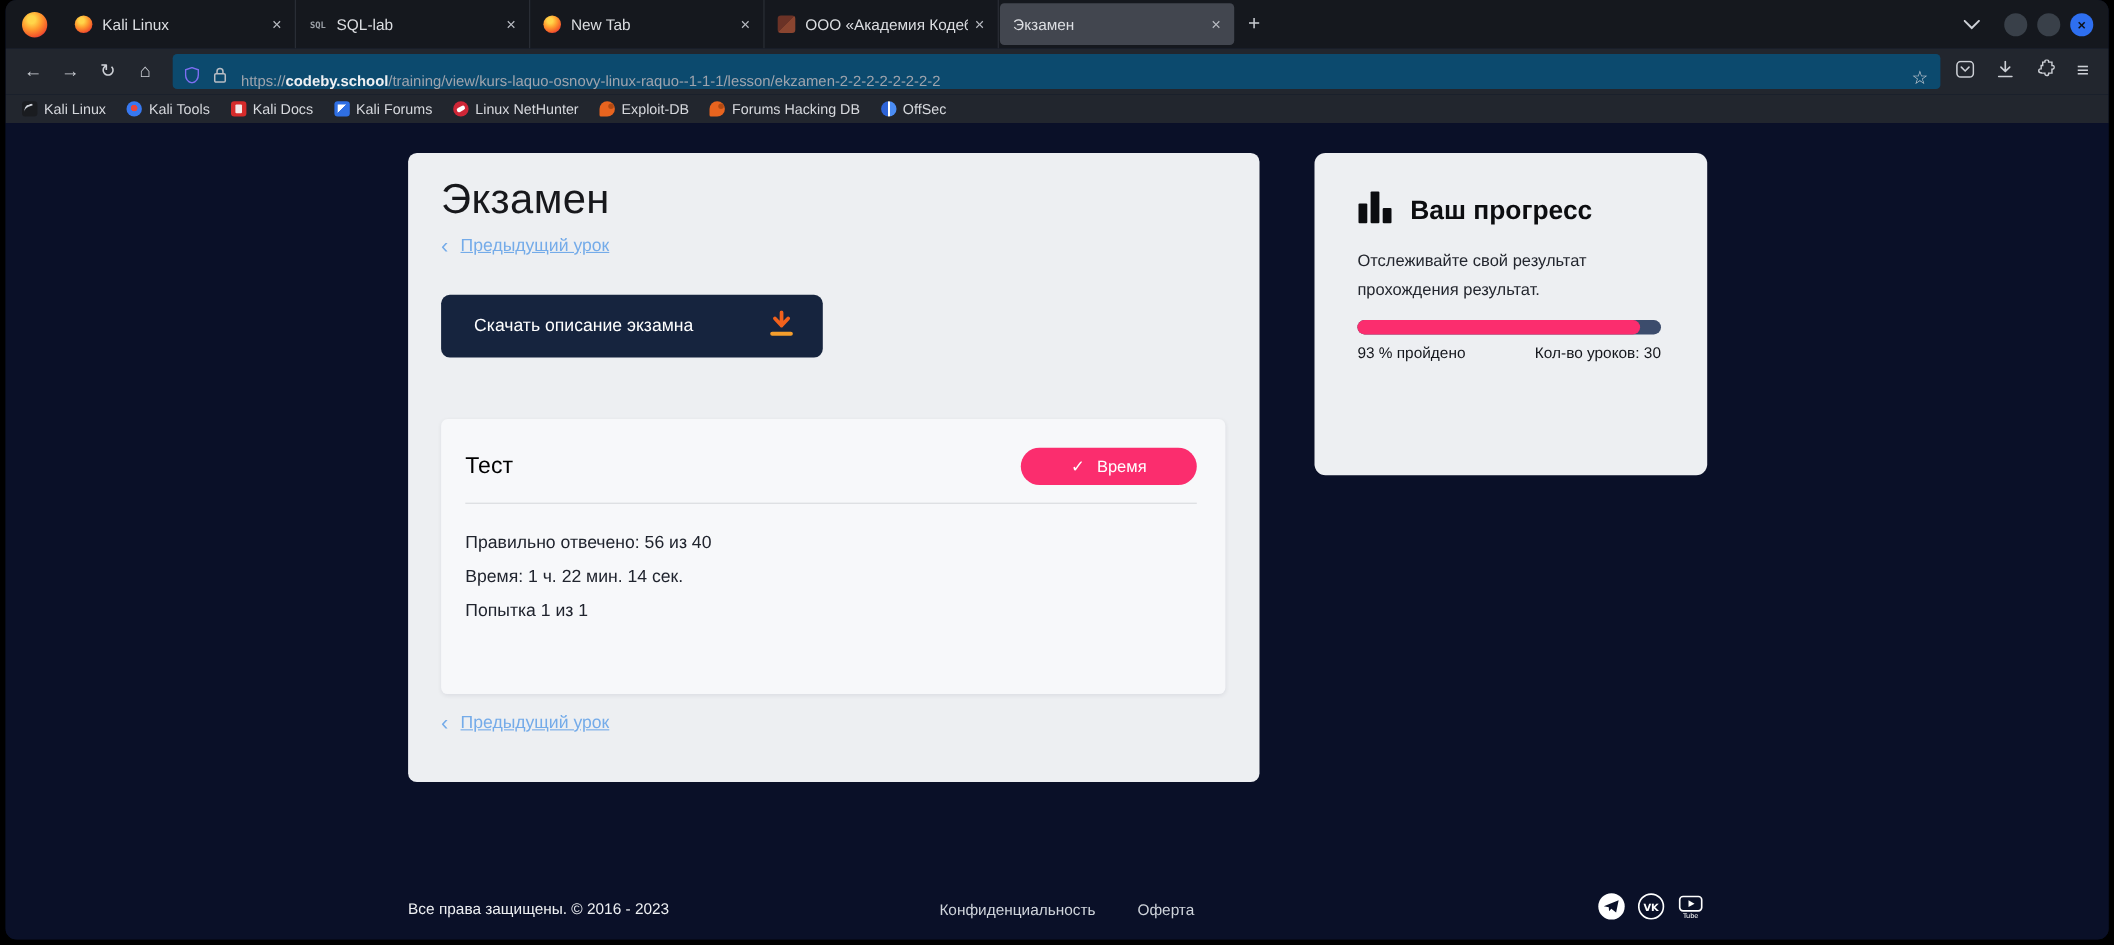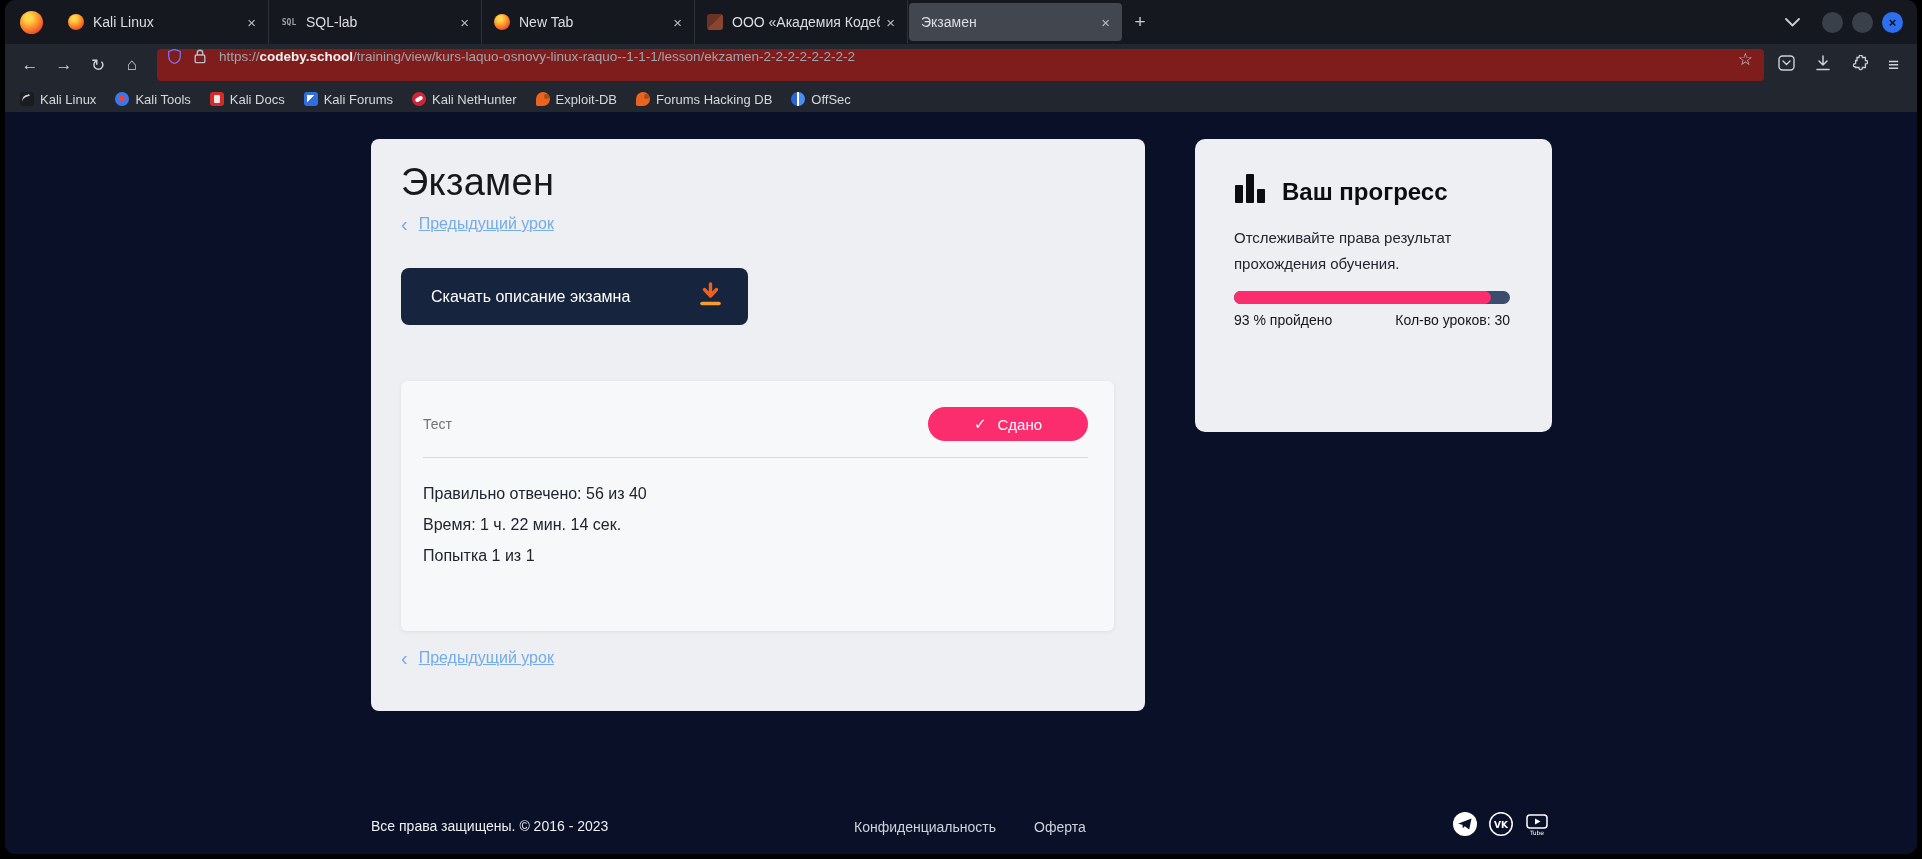--- a/index.html
+++ b/index.html
@@ -20,21 +20,21 @@
   .newtab-btn{width:34px;text-align:center;color:#c6c9cf;font-size:19px;}
   .tabbar-right{margin-left:auto;display:flex;align-items:center;padding-right:14px;gap:22px;}
   .alltabs{display:flex;align-items:center;}
   .winctl{display:flex;gap:9px;align-items:center;}
   .winbtn{width:21px;height:21px;border-radius:50%;background:#394049;}
   .winbtn.close{background:#2e6ff0;color:#0d1117;display:flex;align-items:center;justify-content:center;font-size:13px;font-weight:bold;}
 
   
   .navbar{height:42px;background:#22262e;display:flex;align-items:center;padding:0 8px;flex:0 0 auto;}
   .nav-icon{width:34px;height:32px;display:flex;align-items:center;justify-content:center;color:#cdd0d6;font-size:17px;border-radius:4px;flex:0 0 auto;}
-  .urlbar{flex:1;height:32px;background:#7f1d1d;border-radius:4px;display:flex;align-items:flex-start;padding:0 11px;margin:0 8px;gap:13px;min-width:0;}
+  .urlbar{flex:1;height:32px;background:#0c4a6e;border-radius:4px;display:flex;align-items:flex-end;padding:0 11px;margin:0 8px;gap:13px;min-width:0;}
   .url-text{font-size:13.5px;color:#9fa4ad;white-space:nowrap;overflow:hidden;flex:1;min-width:0;}
   .url-host{color:#eef0f3;font-weight:bold;}
   .star-btn{color:#cfd2d8;font-size:17px;flex:0 0 auto;}
   .nav-right{display:flex;align-items:center;gap:20px;padding:0 10px 0 6px;}
   .menu-glyph{color:#cdd0d6;font-size:19px;}
 
   
   .bookmarks{height:26px;background:#22262e;display:flex;align-items:center;gap:19px;padding:0 15px;font-size:13px;color:#d6d8dd;flex:0 0 auto;}
   .bm{display:flex;align-items:center;gap:6px;}
   .bm-icon{width:14px;height:14px;border-radius:3px;flex:0 0 auto;position:relative;}
@@ -57,21 +57,21 @@
   .main-card{left:366px;top:27px;width:774px;height:572px;}
   .page-title{position:absolute;left:30px;top:22px;font-size:38px;font-weight:500;color:#17181c;letter-spacing:.3px;}
   .prev-link{position:absolute;left:30px;display:flex;align-items:center;gap:11px;font-size:16px;color:#74abe9;}
   .prev-top{top:75px;}
   .prev-bottom{top:509px;}
   .prev-link .chev{font-size:20px;line-height:1;}
   .prev-link a{color:#74abe9;text-decoration:underline;cursor:pointer;text-align:right;}
   .dl-btn{position:absolute;left:30px;top:129px;width:347px;height:57px;background:#16243e;border:none;border-radius:8px;color:#fff;font-size:16px;display:flex;align-items:center;justify-content:space-between;padding:0 26px 0 30px;cursor:pointer;font-family:inherit;box-sizing:border-box;}
   .test-card{position:absolute;left:30px;right:31px;top:242px;height:250px;background:#f7f8fa;border-radius:6px;box-shadow:0 1px 4px rgba(10,16,40,.07);box-sizing:border-box;padding:26px 26px 0 22px;}
   .test-head{display:flex;align-items:center;justify-content:space-between;}
-  .test-title{font-size:14px;color:#737373;}
+  .test-title{font-size:21px;color:#000000;}
   .badge{height:34px;width:160px;border-radius:18px;background:#fb2d6e;color:#fff;display:flex;align-items:center;justify-content:center;gap:11px;font-size:15px;}
   .badge .chk{font-size:15px;font-weight:bold;}
   .divider{height:1px;background:#d8dade;margin-top:16px;}
   .result-lines{margin-top:20px;font-size:16px;color:#20242e;line-height:31px;}
 
   .progress-card{left:1190px;top:27px;width:357px;height:293px;border-radius:10px;}
   .pg-head{position:absolute;left:40px;top:34px;display:flex;align-items:flex-end;gap:17px;}
   .chart-icon{display:flex;align-items:flex-end;gap:3px;height:30px;}
   .chart-icon i{display:block;width:8px;background:#0c0d10;border-radius:1px;}
   .pg-title{font-size:24px;font-weight:bold;color:#0c0d10;position:relative;top:3px;}
@@ -197,21 +197,21 @@
       <span class="bm">
           <span class="bm-icon bmi-docs"></span>
           <span>Kali Docs</span>
         </span>
       <span class="bm">
           <span class="bm-icon bmi-forums"></span>
           <span>Kali Forums</span>
         </span>
       <span class="bm">
           <span class="bm-icon bmi-nethunter"></span>
-          <span>Kali NetHunter</span>
+          <span>Linux NetHunter</span>
         </span>
       <span class="bm">
           <span class="bm-icon bmi-bird"></span>
           <span>Exploit-DB</span>
         </span>
       <span class="bm">
           <span class="bm-icon bmi-bird"></span>
           <span>Forums Hacking DB</span>
         </span>
       <span class="bm">
@@ -238,21 +238,21 @@
                 <path d="M3 21.5 h17" stroke="#f59e2c" stroke-width="3.6" stroke-linecap="round"></path>
               </svg>
           </span>
         </button>
 
         <div class="test-card">
           <div class="test-head">
             <span class="test-title">Тест</span>
             <span class="badge">
               <span class="chk">✓</span>
-              <span>Сдано</span>
+              <span>Время</span>
             </span>
           </div>
           <div class="divider"></div>
           <div class="result-lines">
             <div>Правильно отвечено: 56 из 40</div>
             <div>Время: 1 ч. 22 мин. 14 сек.</div>
             <div>Попытка 1 из 1</div>
           </div>
         </div>
 
@@ -264,21 +264,21 @@
 
       <div class="card progress-card">
         <div class="pg-head">
           <span class="chart-icon">
             <i style="height:18px"></i>
               <i style="height:29px"></i>
               <i style="height:14px"></i>
           </span>
           <span class="pg-title">Ваш прогресс</span>
         </div>
-        <div class="pg-desc">Отслеживайте права результат прохождения обучения.</div>
+        <div class="pg-desc">Отслеживайте свой результат прохождения результат.</div>
         <div class="pg-bar">
           <div class="pg-fill" style="width: 93%;"></div>
         </div>
         <div class="pg-labels">
           <span>93 % пройдено</span>
           <span>Кол-во уроков: 30</span>
         </div>
       </div>
 
       <div class="copyright">Все права защищены. © 2016 - 2023</div>

